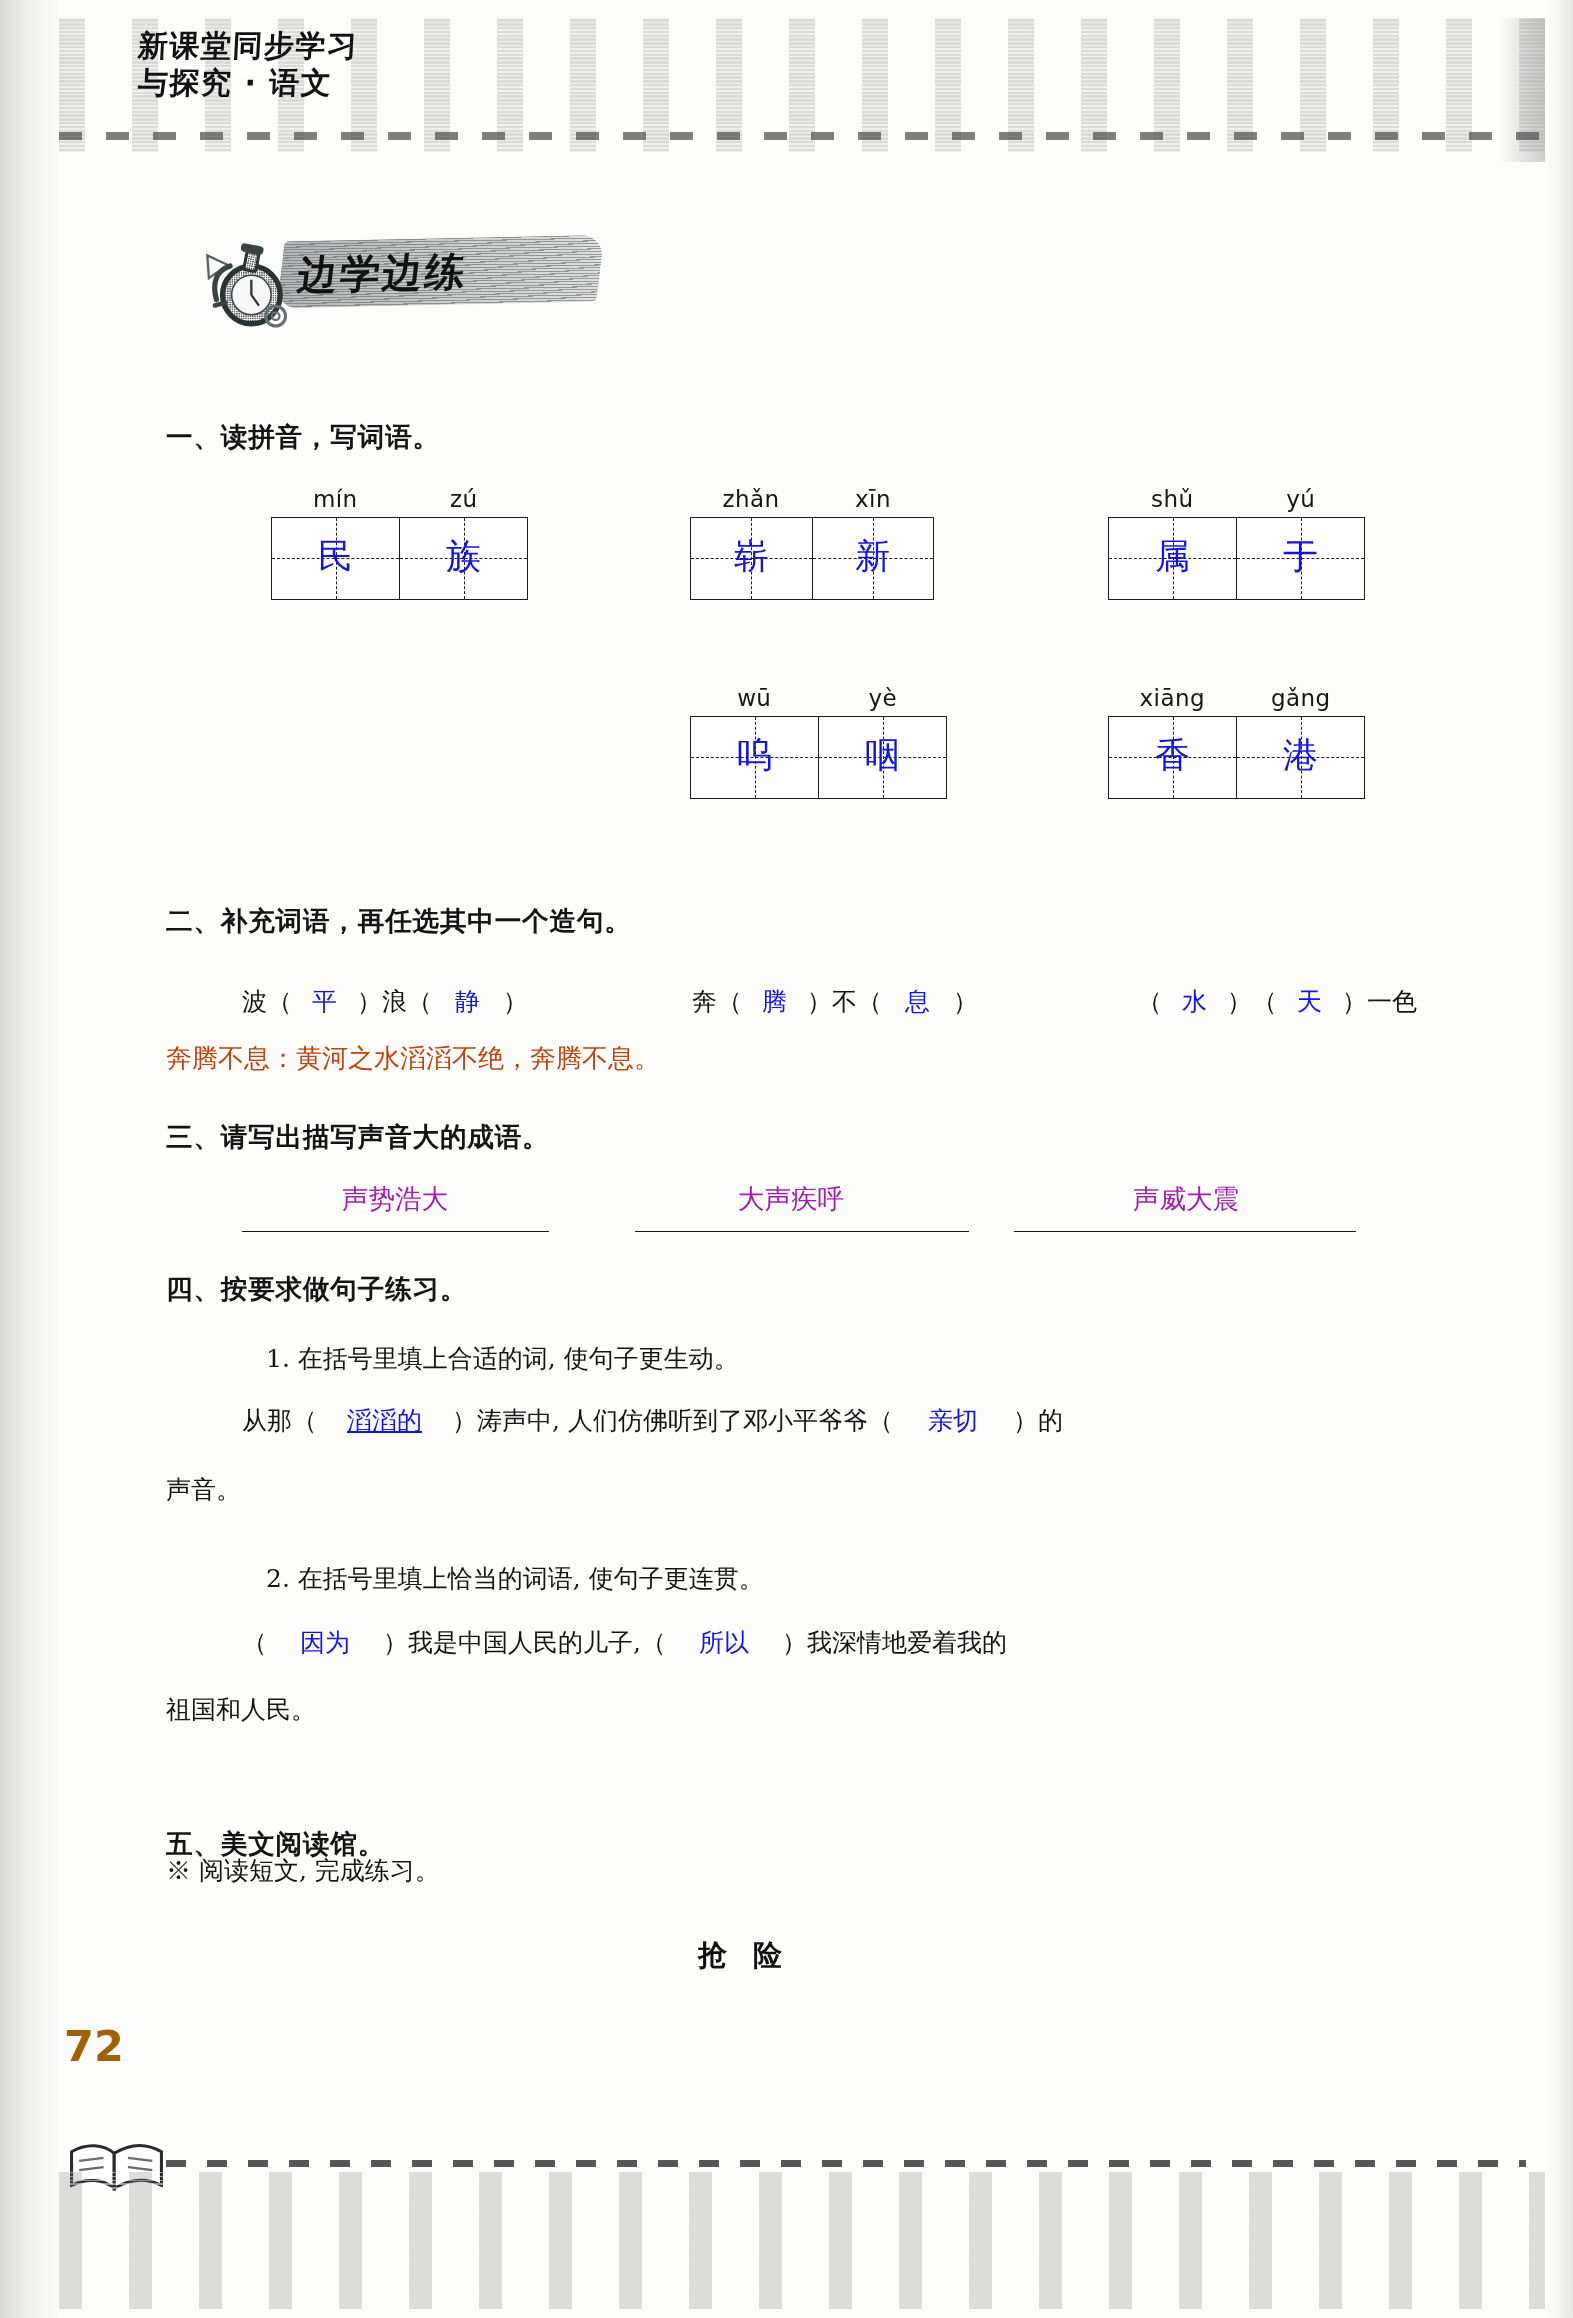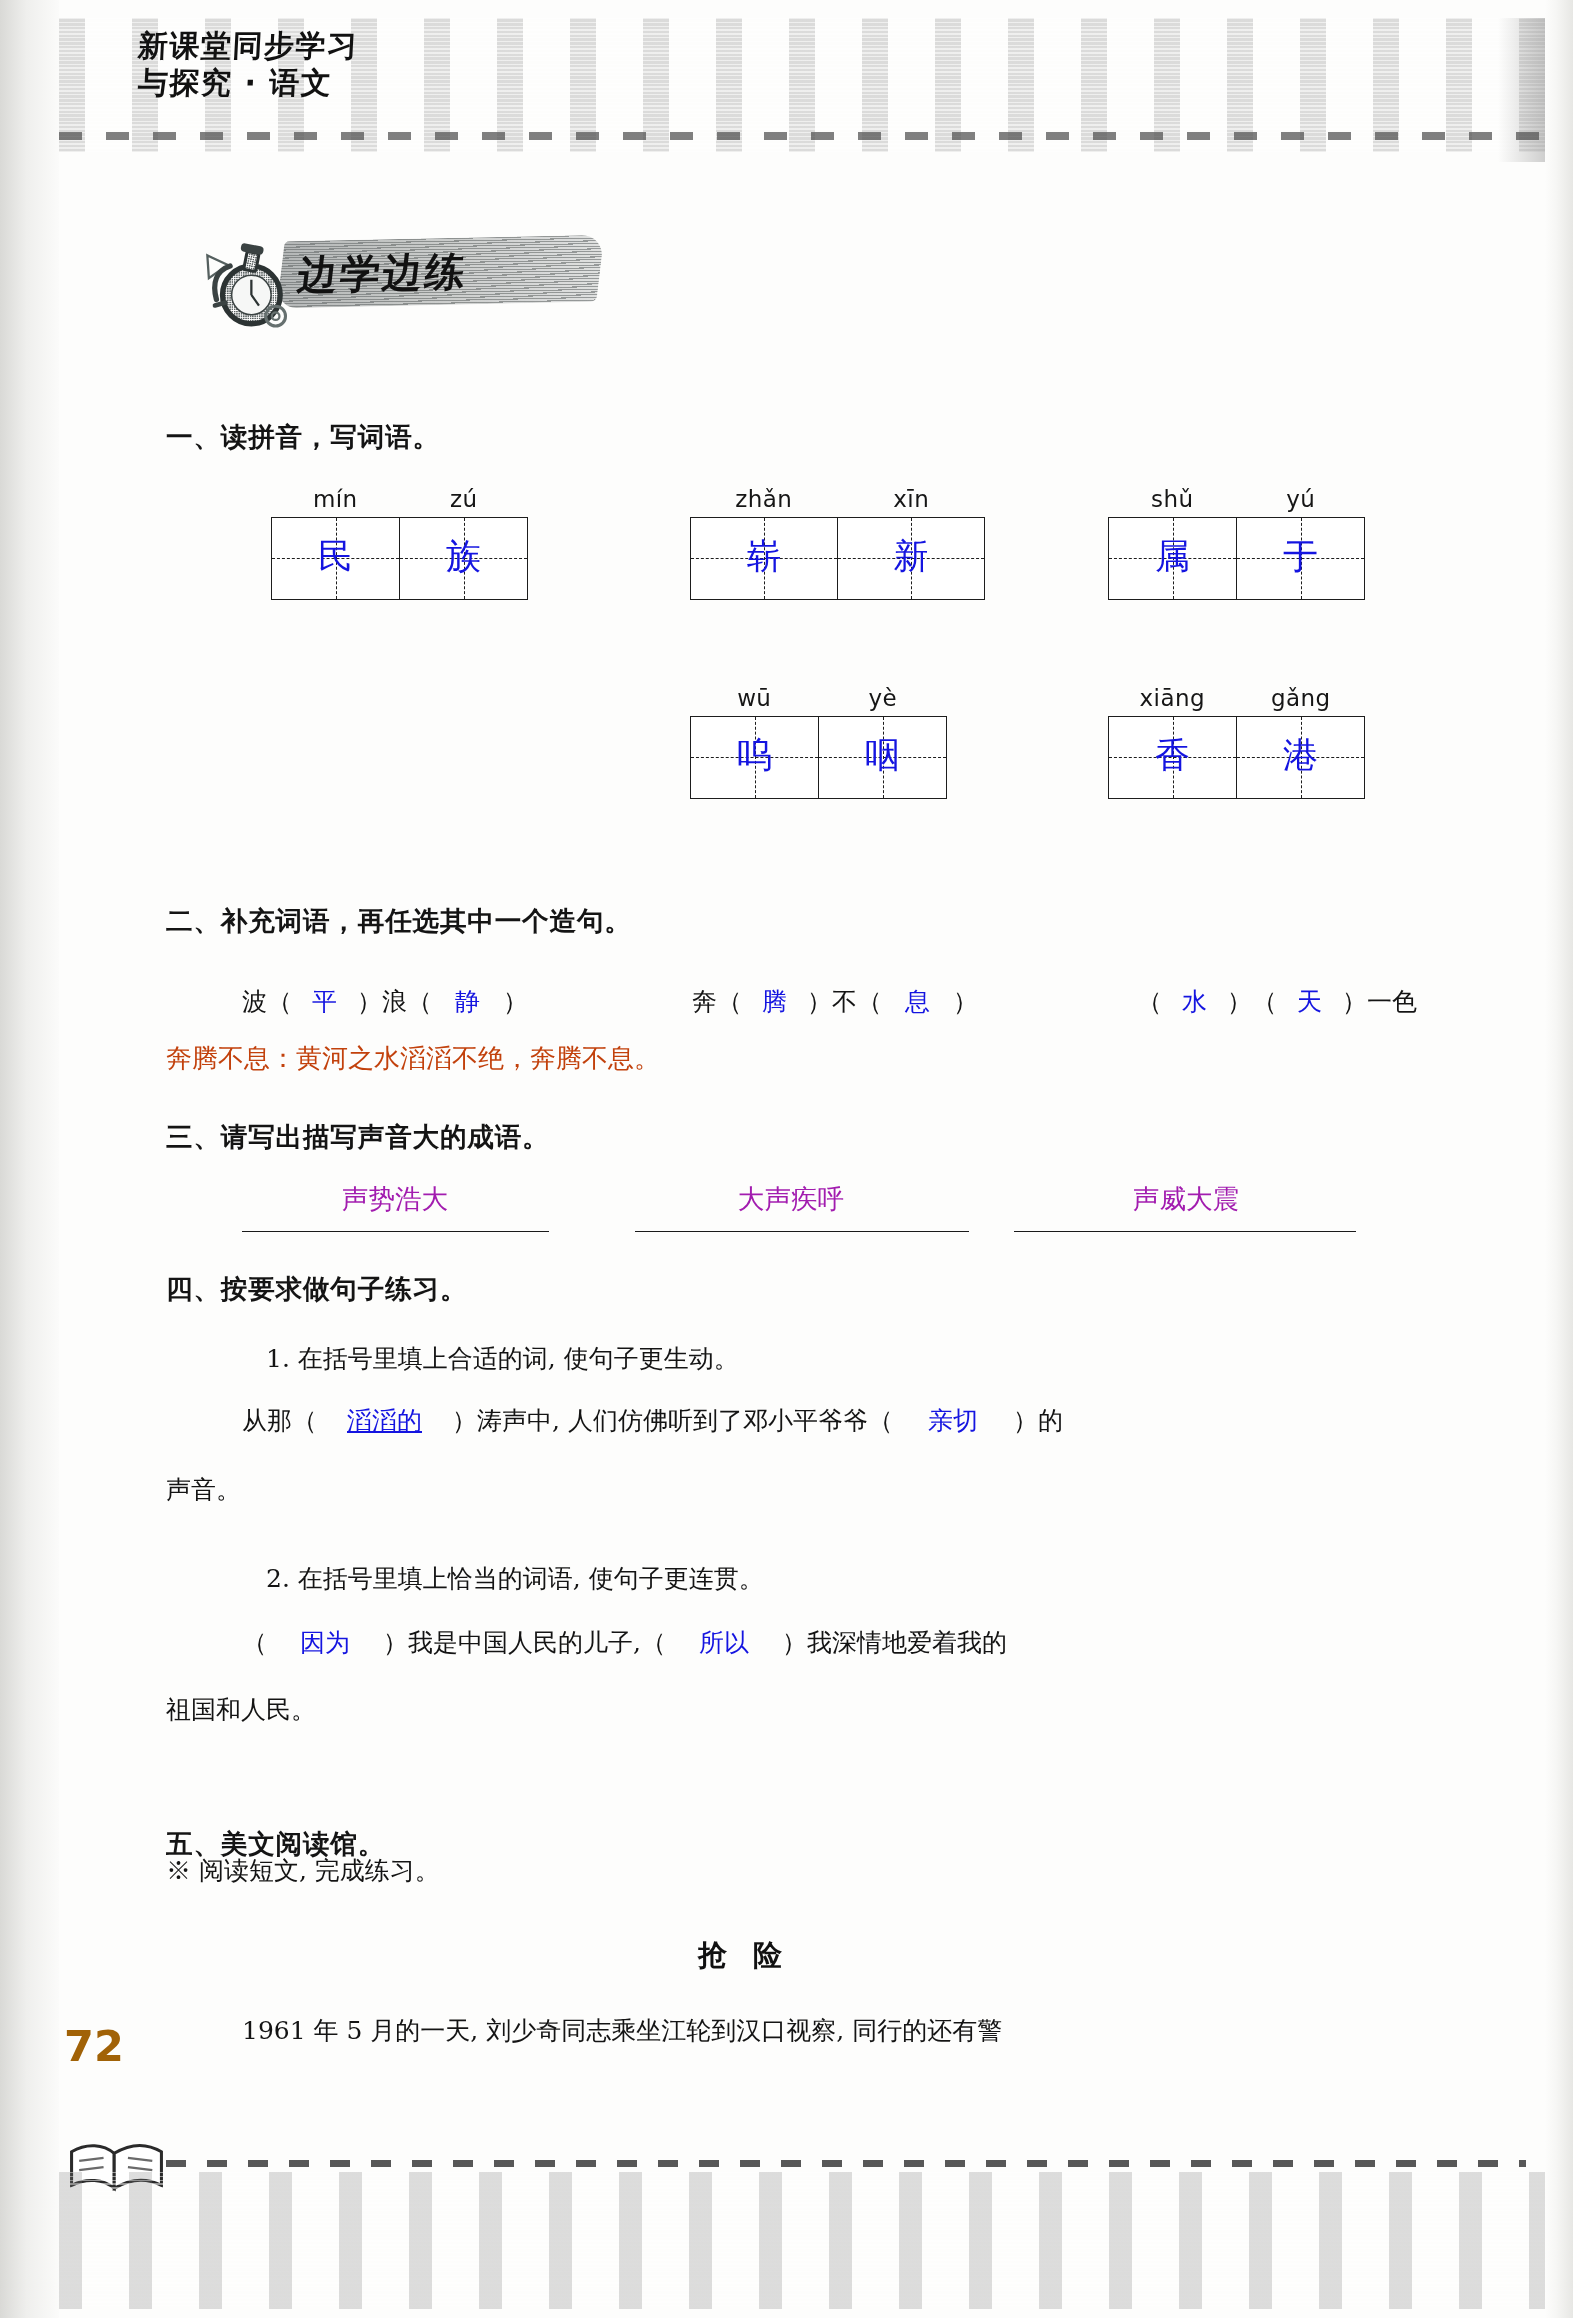--- a/index.html
+++ b/index.html
@@ -360,21 +360,21 @@
     <div class="grid">
       <div class="cell">
           <div class="ch">民</div>
         </div>
       <div class="cell">
           <div class="ch">族</div>
         </div>
     </div>
   </div>
 
-  <div class="pygroup" style="left:690px; top:486px; width:295px;">
+  <div class="pygroup" style="left:690px; top:486px; width:244px;">
     <div class="pyrow">
       <span>zhǎn</span>
       <span>xīn</span>
     </div>
     <div class="grid">
       <div class="cell">
           <div class="ch">崭</div>
         </div>
       <div class="cell">
           <div class="ch">新</div>
@@ -470,21 +470,20 @@
     <span>（</span><span class="ans" style="padding:0 33px;">因为</span><span>）我是中国人民的儿子,（</span><span class="ans" style="padding:0 33px;">所以</span><span>）我深情地爱着我的</span>
   </div>
   <div class="body-text" style="left:166px; top:1693px;">祖国和人民。</div>
 
   <div class="sec-head" style="left:166px; top:1826px;">五、美文阅读馆。</div>
 
   <div class="body-text" style="left:166px; top:1854px;">※ 阅读短文, 完成练习。</div>
 
   <div class="title-center" style="left:698px; top:1936px;">抢险</div>
 
-  <div class="body-text" style="left:242px; top:2014px;">1961 年 5 月的一天, 刘少奇同志乘坐江轮到汉口视察, 同行的还有警</div>
 
   <div class="page-num">72</div>
 
   <svg class="footer-book" viewBox="0 0 130 80">
     <path d="M6 22 C26 10 48 12 62 24 L62 70 C48 58 26 56 6 66 Z" fill="#ffffff" stroke="#2a2a2a" stroke-width="4"></path>
     <path d="M124 22 C104 10 82 12 62 24 L62 70 C82 58 104 56 124 66 Z" fill="#ffffff" stroke="#2a2a2a" stroke-width="4"></path>
     <path d="M16 34 L48 30 M16 46 L48 42 M80 30 L112 34 M80 42 L112 46" stroke="#6a6a6a" stroke-width="3" fill="none"></path>
   </svg>
 
   <div class="footer-rule"></div>

